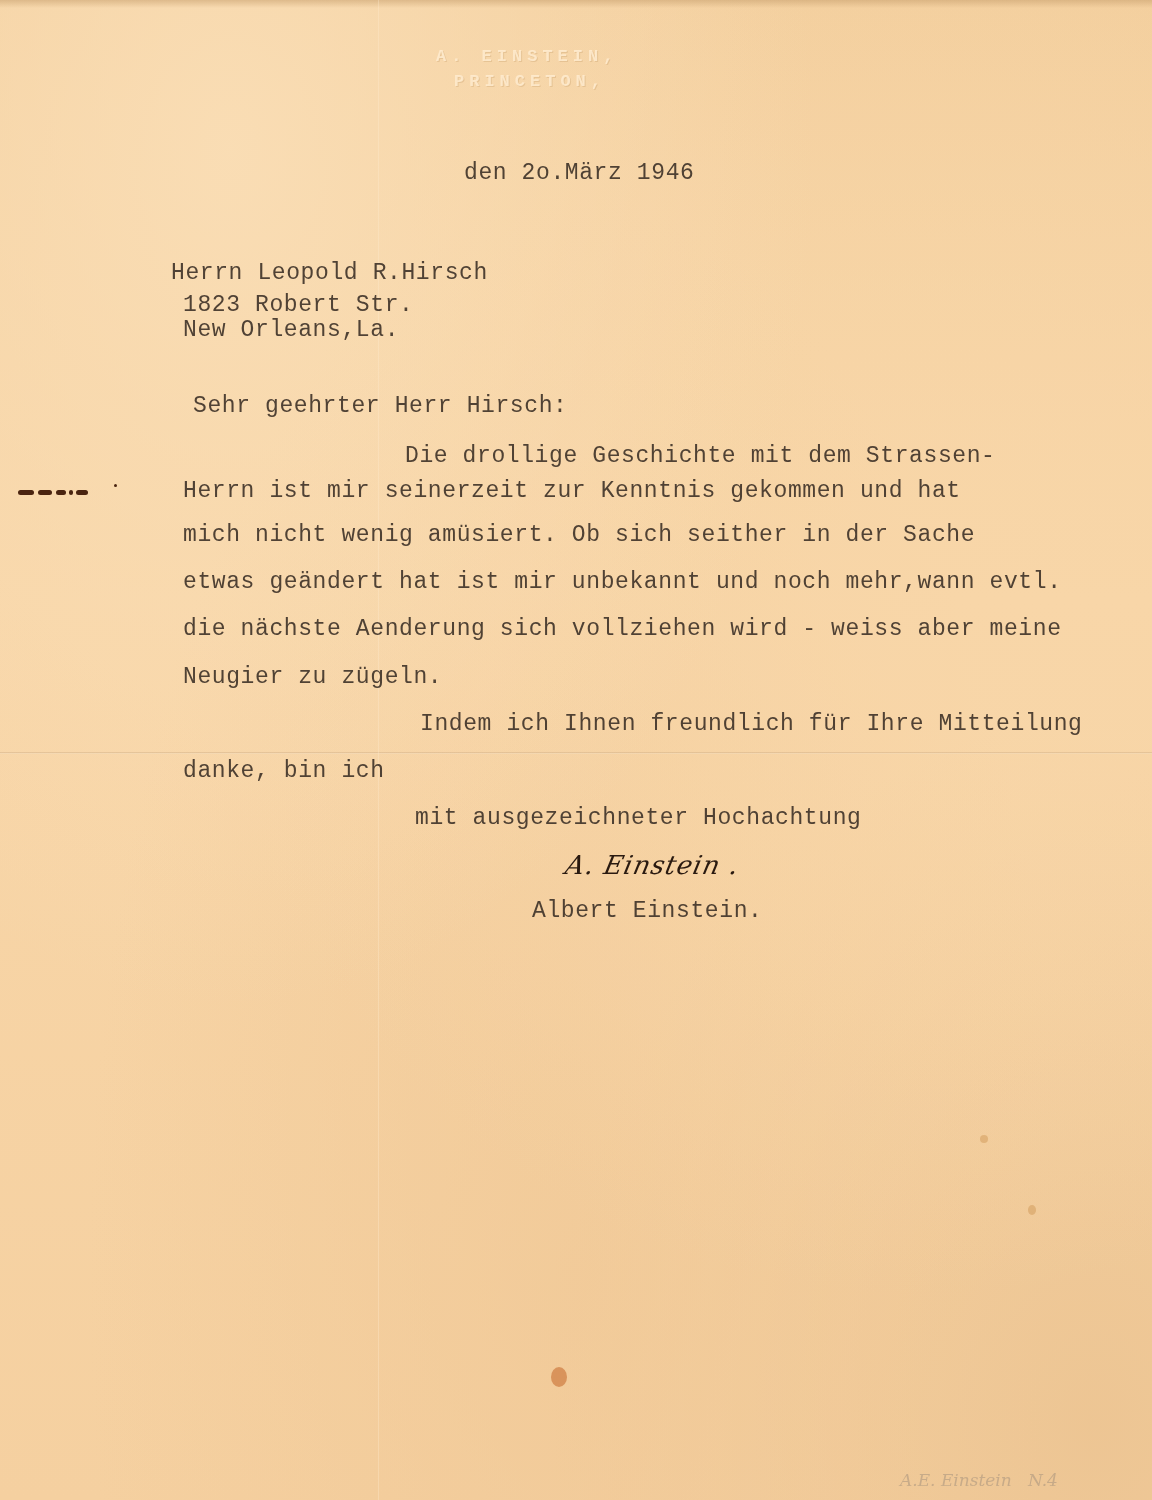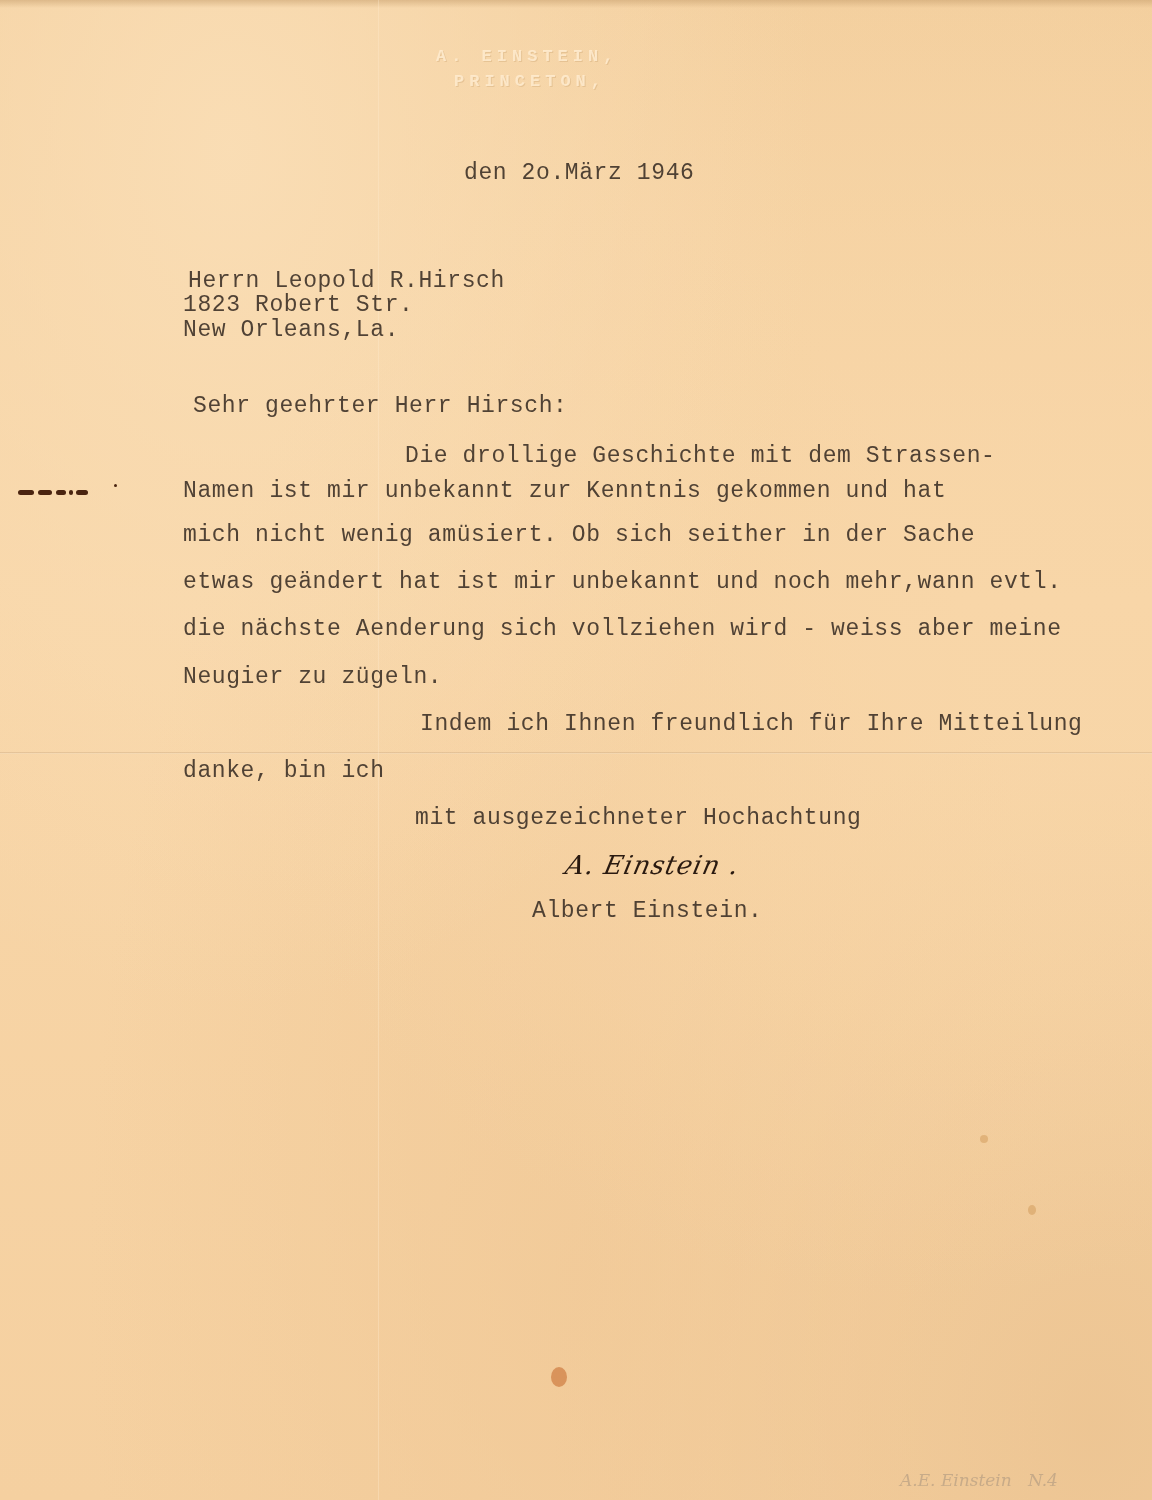--- a/index.html
+++ b/index.html
@@ -65,21 +65,21 @@
     .typed {
       position: absolute;
       color: #3e3228;
       font-family: "Liberation Mono", "DejaVu Sans Mono", monospace;
       font-size: 23px;
       letter-spacing: 0.6px;
       white-space: pre;
       opacity: 0.9;
     }
     .date { left: 464px; top: 160px; }
-    .addr-1 { left: 188px; top: 260px; margin-top: 8px; }
+    .addr-1 { left: 171px; top: 260px; }
     .addr-2 { left: 183px; top: 292px; }
     .addr-3 { left: 183px; top: 317px; }
     .salutation { left: 193px; top: 393px; }
     .body-1 { left: 405px; top: 443px; }
     .body-2 { left: 183px; top: 478px; }
     .body-3 { left: 183px; top: 522px; }
     .body-4 { left: 183px; top: 569px; }
     .body-5 { left: 183px; top: 616px; }
     .body-6 { left: 183px; top: 664px; }
     .body-7 { left: 420px; top: 711px; text-align: right; }
@@ -169,21 +169,21 @@
 <div class="margin-mark">
   <span style="left:0;width:16px;"></span>
   <span style="left:20px;width:14px;"></span>
   <span style="left:38px;width:10px;"></span>
   <span style="left:51px;width:4px;"></span>
   <span style="left:58px;width:12px;"></span>
 </div>
 <div class="margin-dot"></div>
 
 <div class="typed body-1">Die drollige Geschichte mit dem Strassen-</div>
-<div class="typed body-2">Namen ist mir unbekannt zur Kenntnis gekommen und hat</div>
+<div class="typed body-2">Herrn ist mir seinerzeit zur Kenntnis gekommen und hat</div>
 <div class="typed body-3">mich nicht wenig amüsiert. Ob sich seither in der Sache</div>
 <div class="typed body-4">etwas geändert hat ist mir unbekannt und noch mehr,wann evtl.</div>
 <div class="typed body-5">die nächste Aenderung sich vollziehen wird - weiss aber meine</div>
 <div class="typed body-6">Neugier zu zügeln.</div>
 <div class="typed body-7">Indem ich Ihnen freundlich für Ihre Mitteilung</div>
 <div class="typed body-8">danke, bin ich</div>
 
 <div class="typed closing">mit ausgezeichneter Hochachtung</div>
 
 <div class="signature">A. Einstein .</div>

